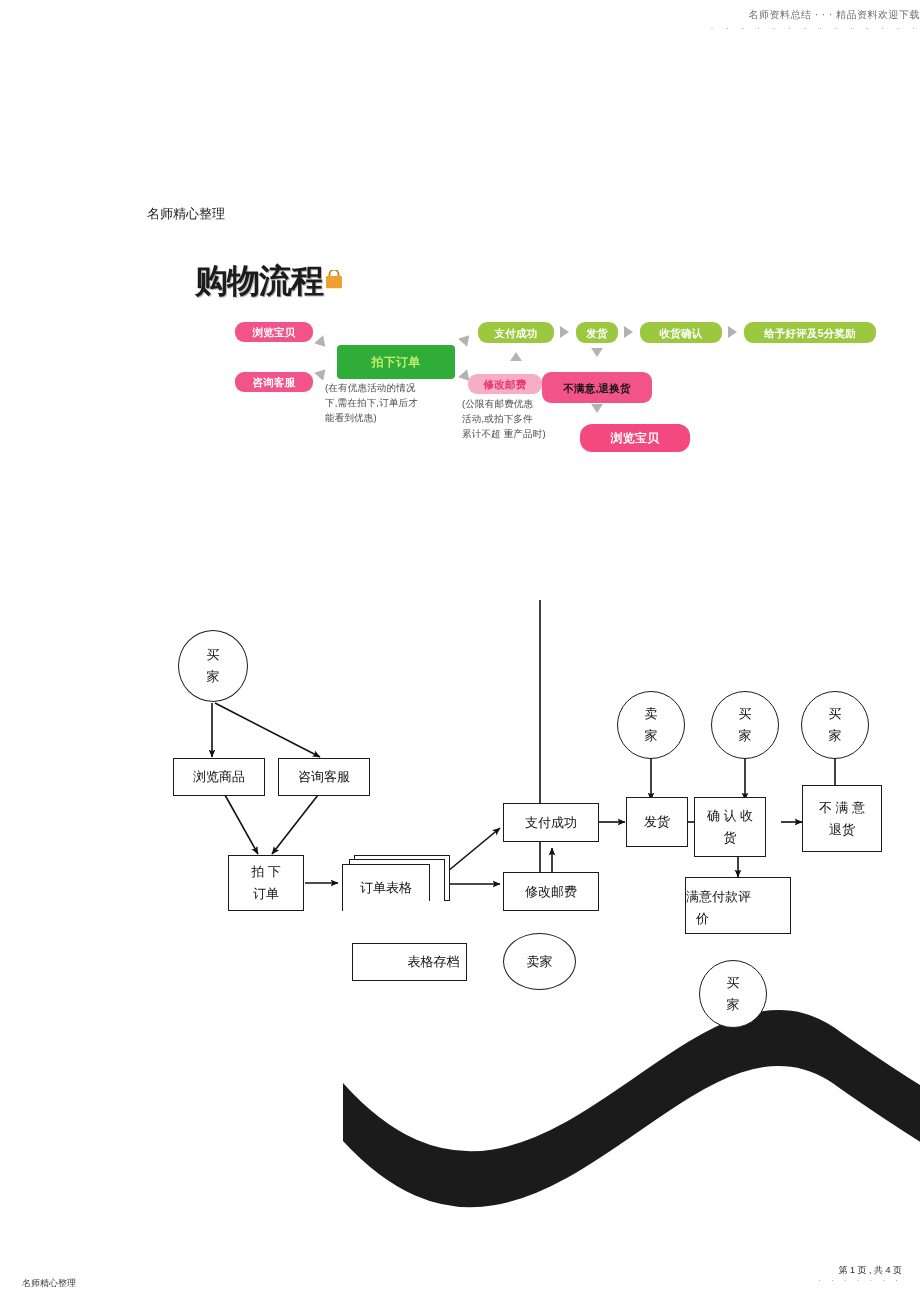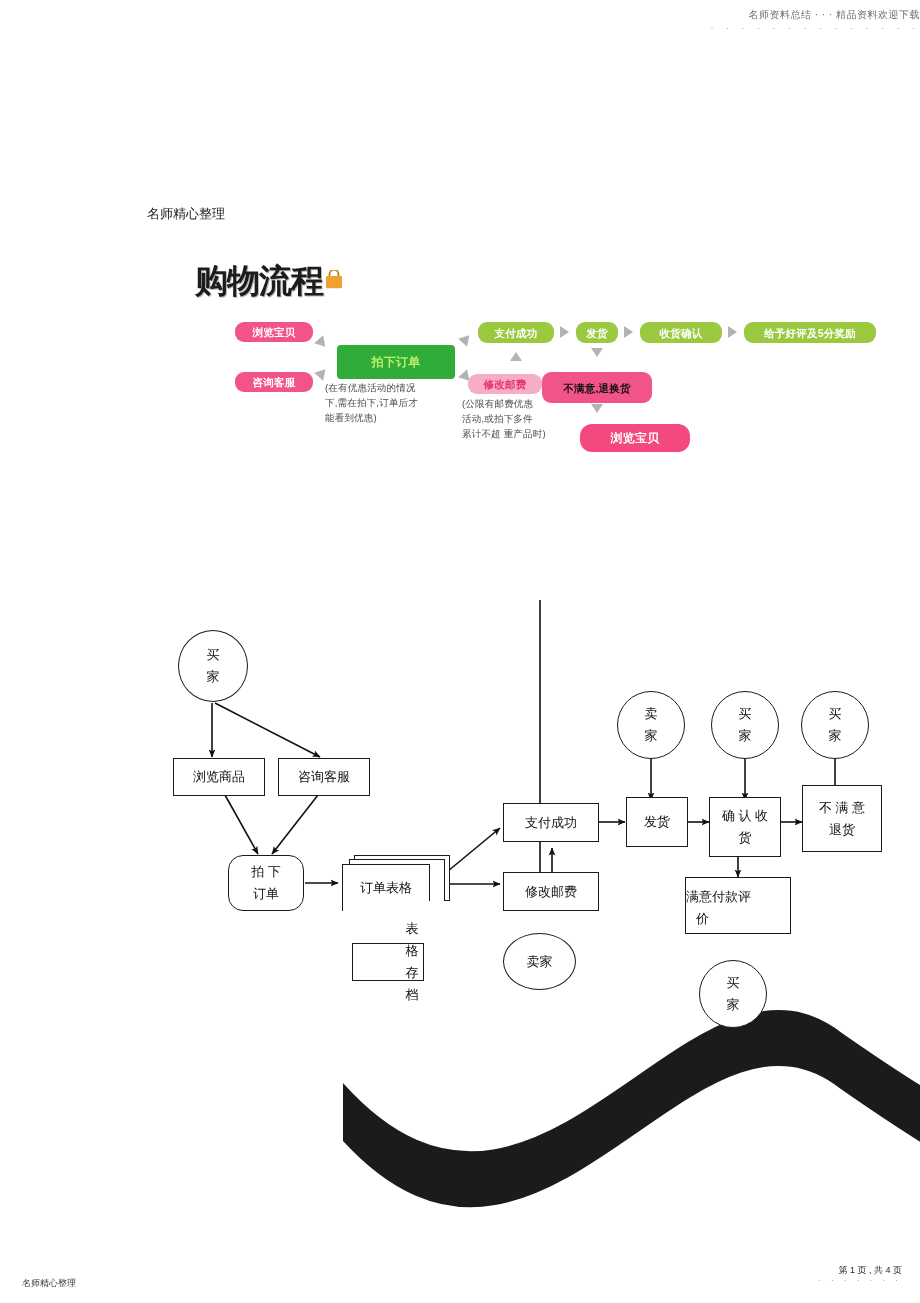--- a/index.html
+++ b/index.html
@@ -331,40 +331,40 @@
   </div>
 
   <div class="node" style="left:173px; top:158px; width:92px; height:38px;">
     <span>浏览商品</span>
   </div>
 
   <div class="node" style="left:278px; top:158px; width:92px; height:38px;">
     <span>咨询客服</span>
   </div>
 
-  <div class="node twoline" style="left:228px; top:255px; width:76px; height:56px;border-radius:15px;">
+  <div class="node twoline" style="left:228px; top:255px; width:76px; height:56px;">
     <span class="ln">拍  下</span>
     <span class="ln">订单</span>
   </div>
 
   <div class="stack" style="left:342px; top:255px; width:110px; height:60px;">
     <div class="sheet" style="left:12px; top:0; width:96px; height:46px;"></div>
     <div class="sheet" style="left:7px; top:4px; width:96px; height:46px;"></div>
     <div class="sheet sheet-top" style="left:0px; top:9px; width:88px; height:47px;">
       <span>订单表格</span>
       <span class="wavy">
         <svg width="96" height="11" viewBox="0 0 96 11" preserveAspectRatio="none">
           <path d="M-1,0 L-1,5 C20,11 36,1 52,4 C70,7 84,9 97,3 L97,0 Z" fill="#ffffff"></path>
           <path d="M-1,5 C20,11 36,1 52,4 C70,7 84,9 97,3" fill="none" stroke="#1b1b1b" stroke-width="1.4"></path>
         </svg>
       </span>
     </div>
   </div>
 
-  <div class="node" style="left:352px; top:343px; width:72px; height:38px;padding-left:48px;">
+  <div class="node" style="left:352px; top:343px; width:115px; height:38px;padding-left:48px;">
     <span>表格存档</span>
   </div>
 
   <div class="node" style="left:503px; top:203px; width:96px; height:39px;">
     <span>支付成功</span>
   </div>
 
   <div class="node" style="left:503px; top:272px; width:96px; height:39px;">
     <span>修改邮费</span>
   </div>
@@ -380,21 +380,21 @@
 
   <div class="node" style="left:626px; top:197px; width:62px; height:50px;">
     <span>发货</span>
   </div>
 
   <div class="node oval twoline" style="left:711px; top:91px; width:68px; height:68px;">
     <span class="ln">买</span>
     <span class="ln">家</span>
   </div>
 
-  <div class="node twoline" style="left:709px; top:197px; width:72px; height:60px;">
+  <div class="node twoline" style="left:694px; top:197px; width:72px; height:60px;">
     <span class="ln">确 认 收</span>
     <span class="ln">货</span>
   </div>
 
   <div class="node oval twoline" style="left:801px; top:91px; width:68px; height:68px;">
     <span class="ln">买</span>
     <span class="ln">家</span>
   </div>
 
   <div class="node twoline" style="left:685px; top:277px; width:106px; height:57px; align-items:flex-start;">

